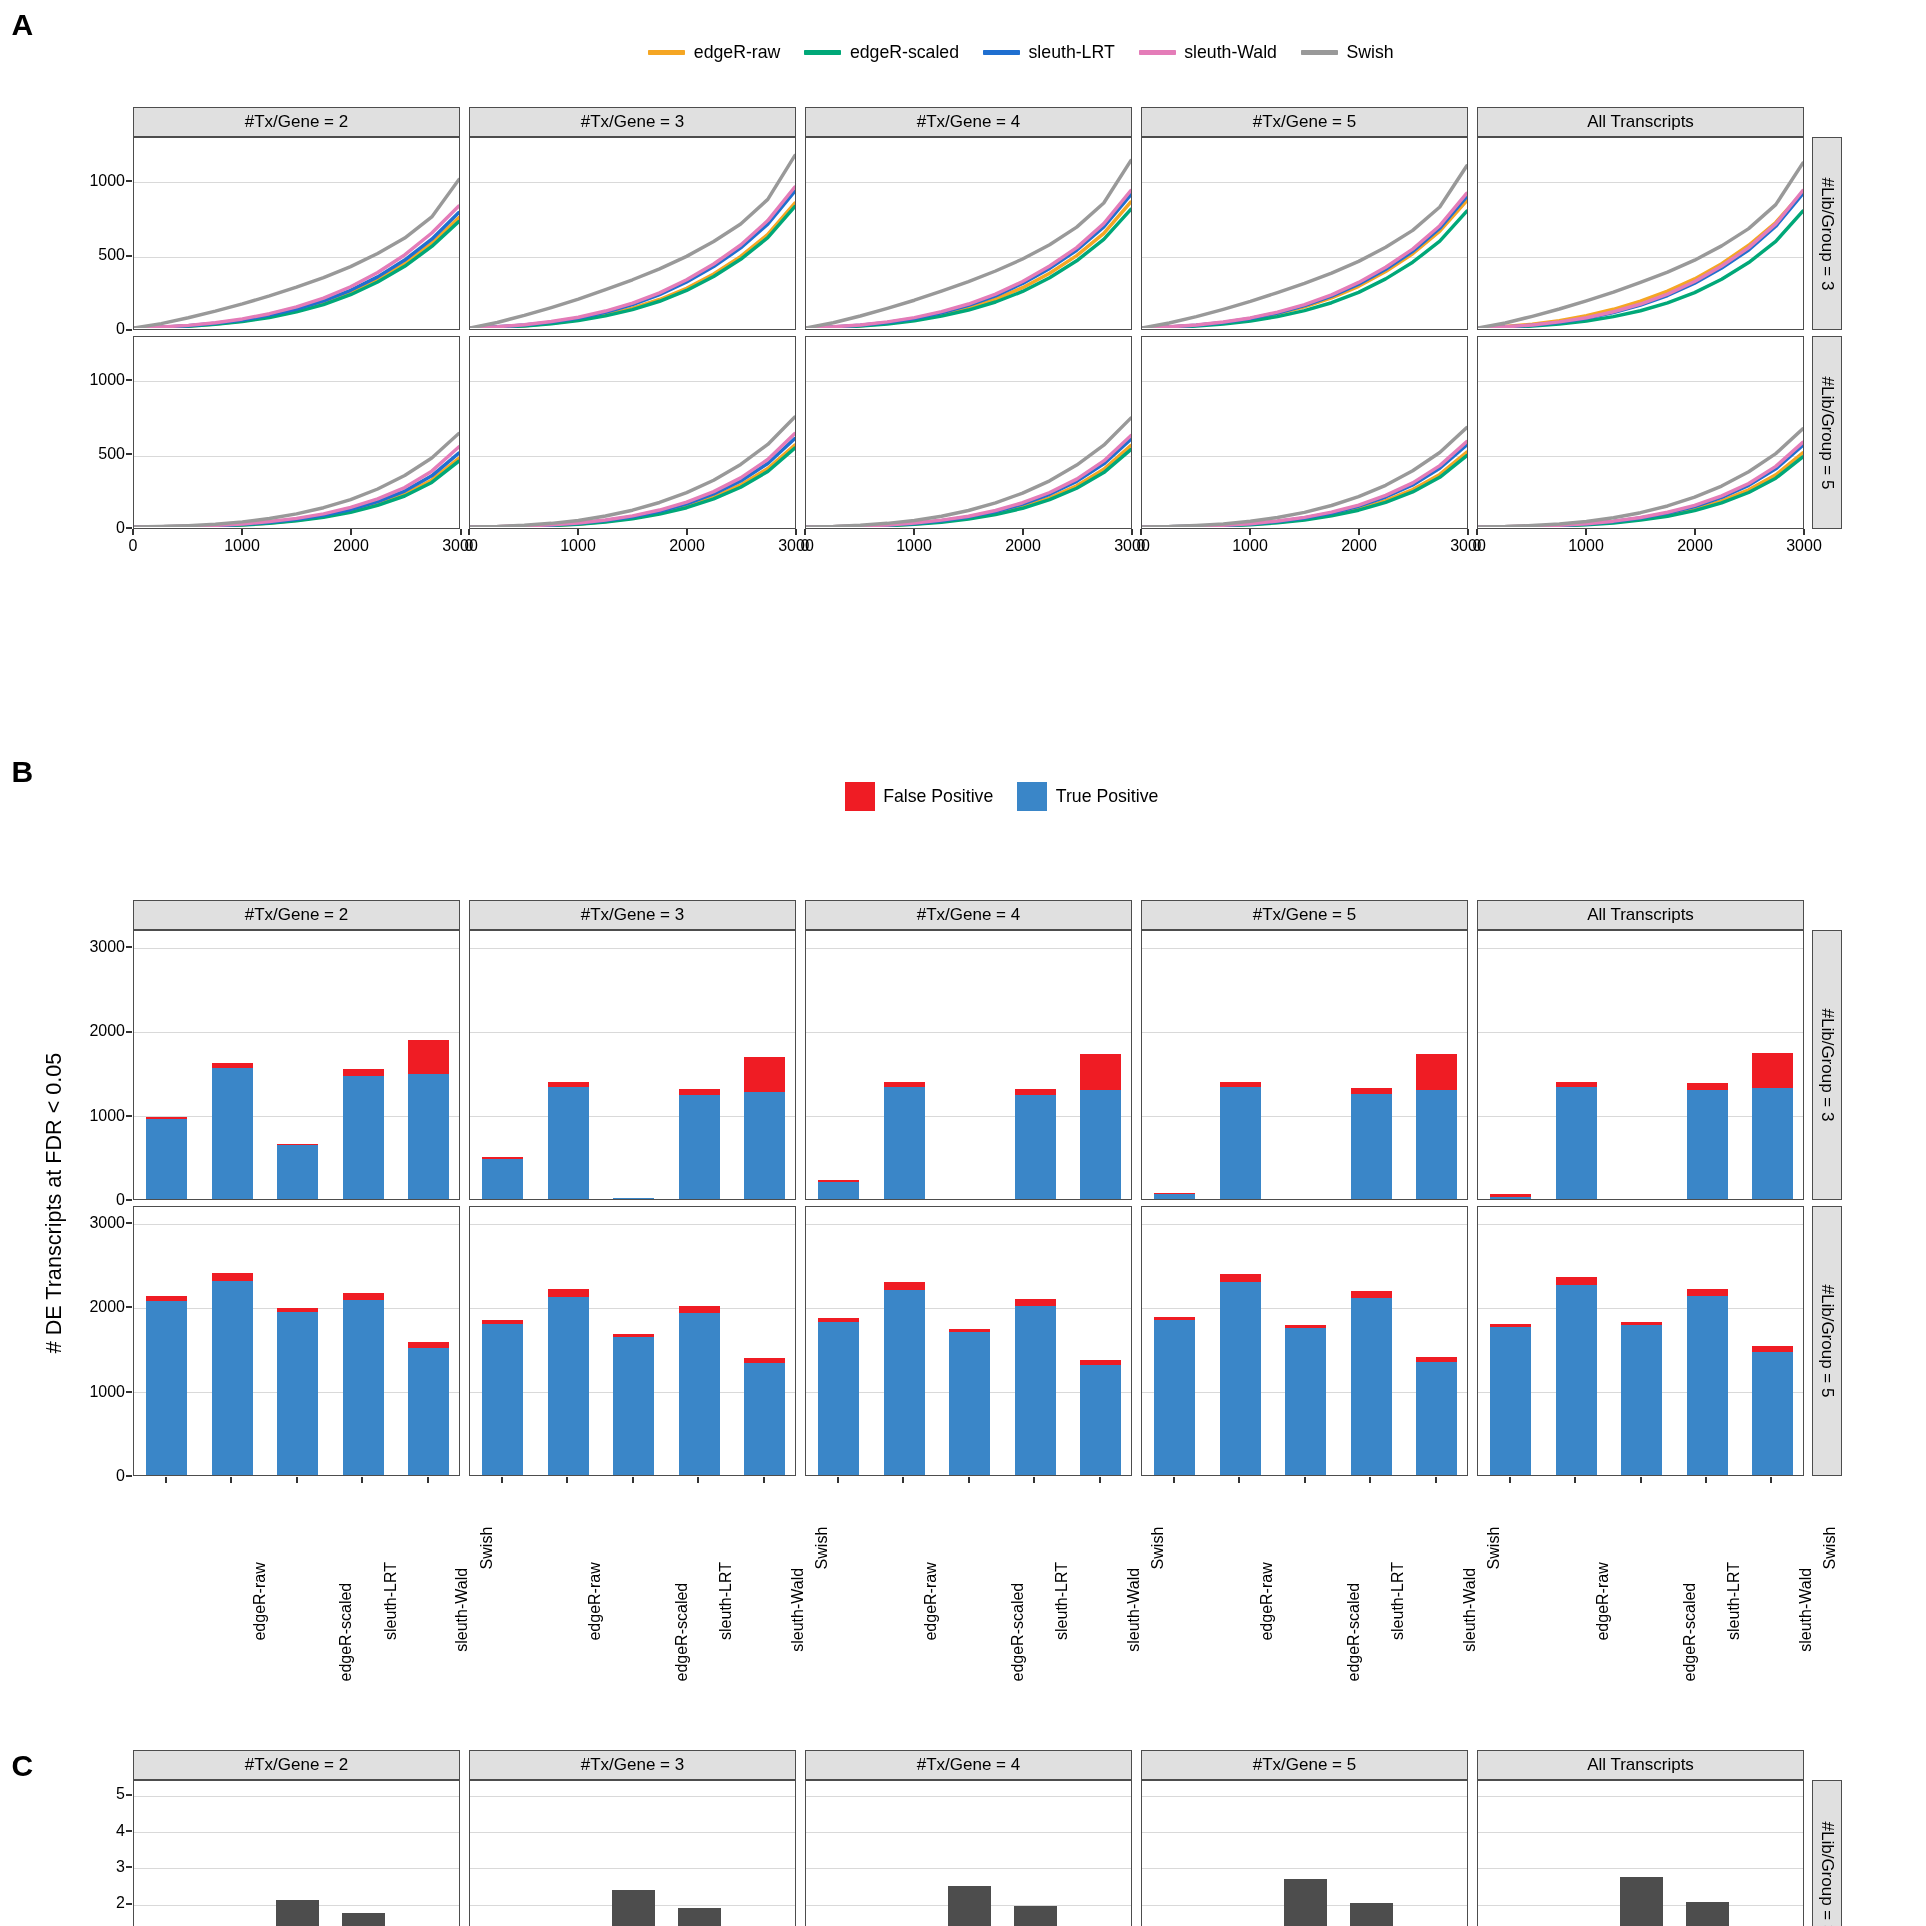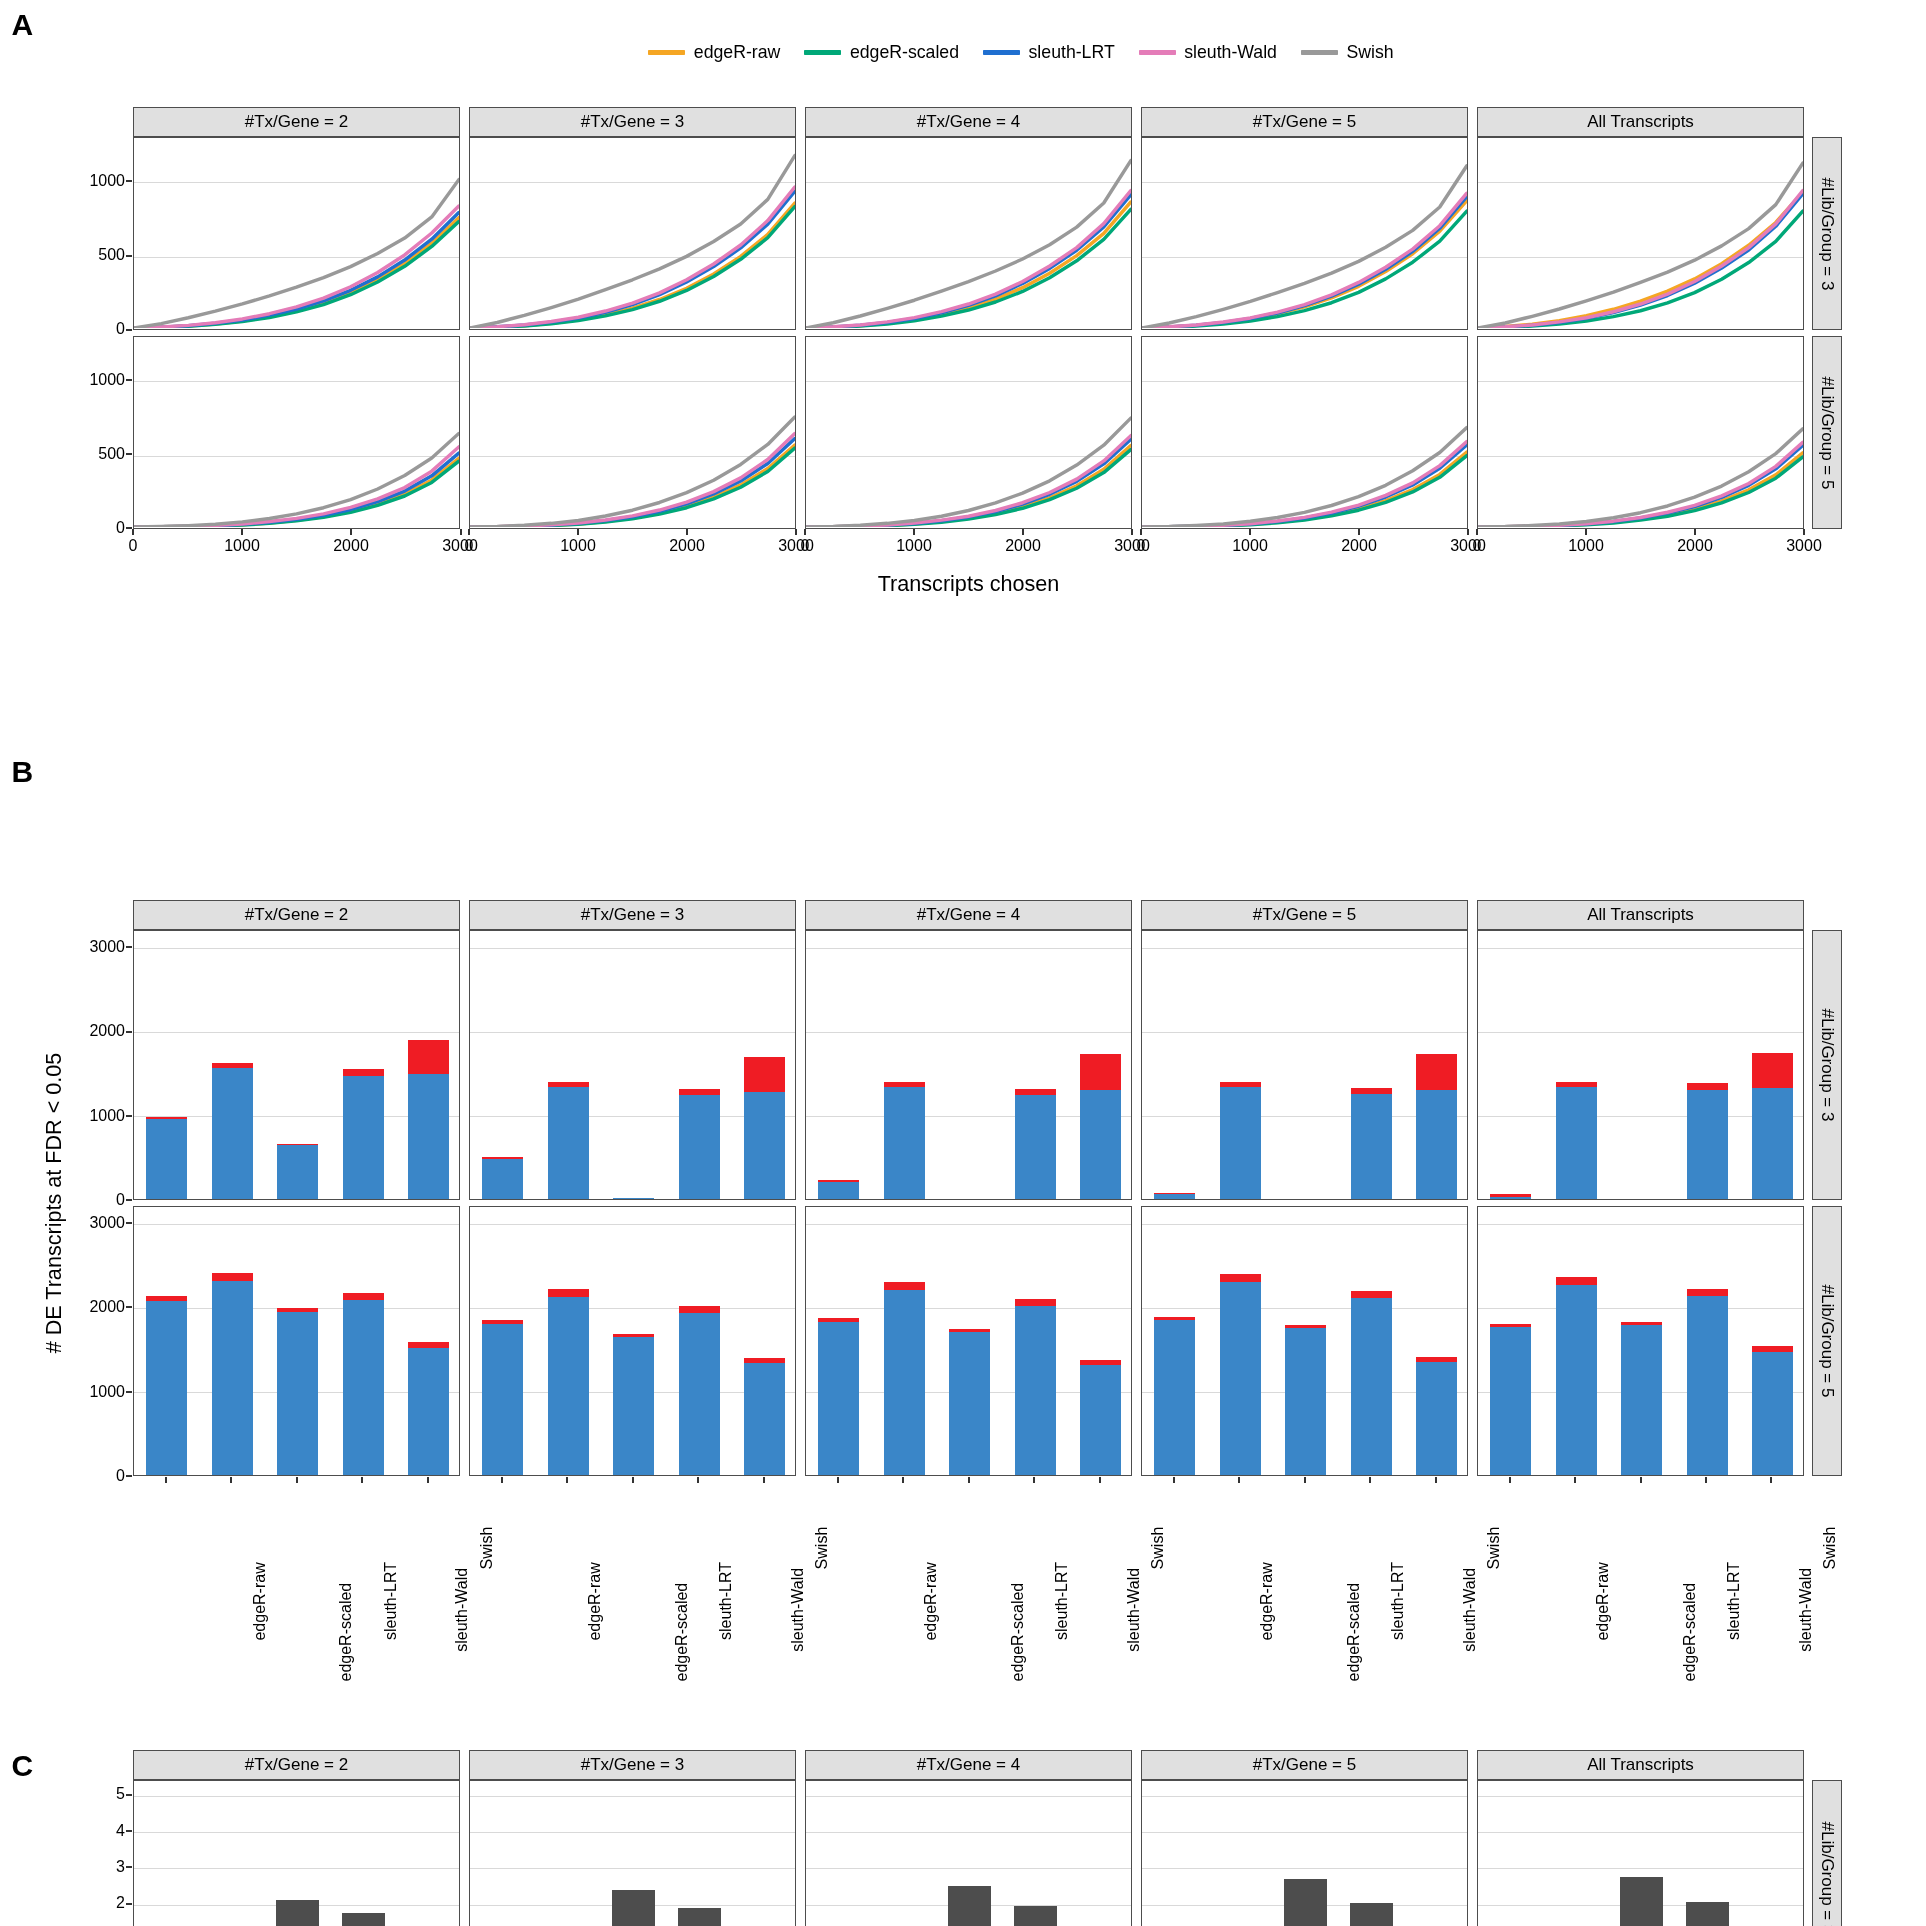--- a/index.html
+++ b/index.html
@@ -276,25 +276,34 @@
         </svg>
       </div>
       <div class="xtick" style="left: 1477px; top: 537px;">0</div>
       <div class="tickmark" style="position: absolute; left: 1476px; top: 529px; width: 1.5px; height: 6.2px;"></div>
       <div class="xtick" style="left: 1586px; top: 537px;">1000</div>
       <div class="tickmark" style="position: absolute; left: 1585px; top: 529px; width: 1.5px; height: 6.2px;"></div>
       <div class="xtick" style="left: 1695px; top: 537px;">2000</div>
       <div class="tickmark" style="position: absolute; left: 1694px; top: 529px; width: 1.5px; height: 6.2px;"></div>
       <div class="xtick" style="left: 1804px; top: 537px;">3000</div>
       <div class="tickmark" style="position: absolute; left: 1803px; top: 529px; width: 1.5px; height: 6.2px;"></div>
-      <div class="axis-title-x" style="left: 133px; top: 571px; width: 1671px;">Transcripts chosen</div>
     </div>
 
   <div class="panel-label" style="position:absolute;left:11.6px;top:755px;">B</div>
 
+  <div class="legend-row" style="position:absolute;left:674px;top:782px;width:655px;">
+      <div class="legend-item">
+        <div class="legend-box" style="background: rgb(239, 28, 36);"></div>
+        <span class="legend-text">False Positive</span>
+      </div>
+      <div class="legend-item">
+        <div class="legend-box" style="background: rgb(58, 134, 200);"></div>
+        <span class="legend-text">True Positive</span>
+      </div>
+    </div>
 
   <div id="panelB-area" style="position:absolute;left:0;top:0;width:1965px;height:1772px;">
       <div class="facet-strip" style="position: absolute; left: 133px; top: 900px; width: 327px; height: 30px;">#Tx/Gene = 2</div>
       <div class="facet-strip" style="position: absolute; left: 469px; top: 900px; width: 327px; height: 30px;">#Tx/Gene = 3</div>
       <div class="facet-strip" style="position: absolute; left: 805px; top: 900px; width: 327px; height: 30px;">#Tx/Gene = 4</div>
       <div class="facet-strip" style="position: absolute; left: 1141px; top: 900px; width: 327px; height: 30px;">#Tx/Gene = 5</div>
       <div class="facet-strip" style="position: absolute; left: 1477px; top: 900px; width: 327px; height: 30px;">All Transcripts</div>
       <div class="facet-strip-right" style="position: absolute; left: 1812px; top: 930px; width: 30px; height: 270px;">
         <span>#Lib/Group = 3</span>
       </div>

